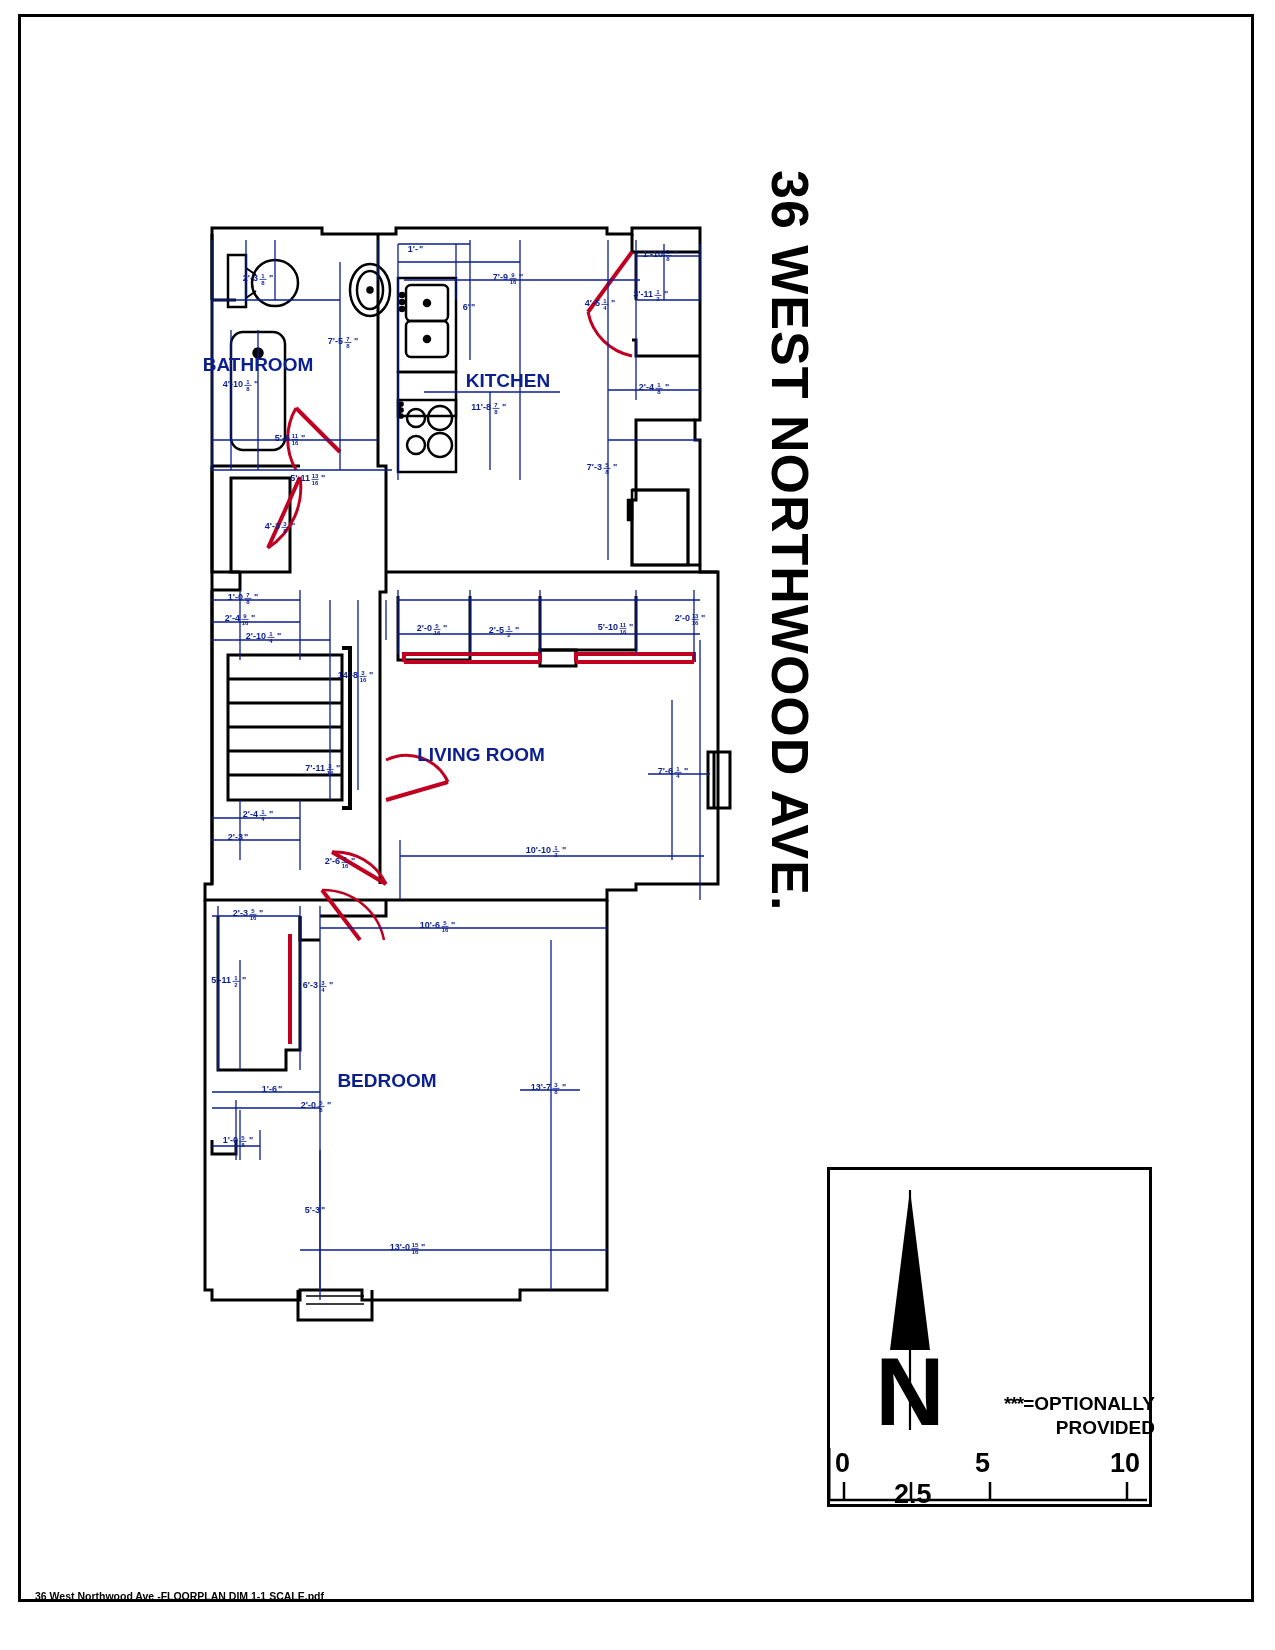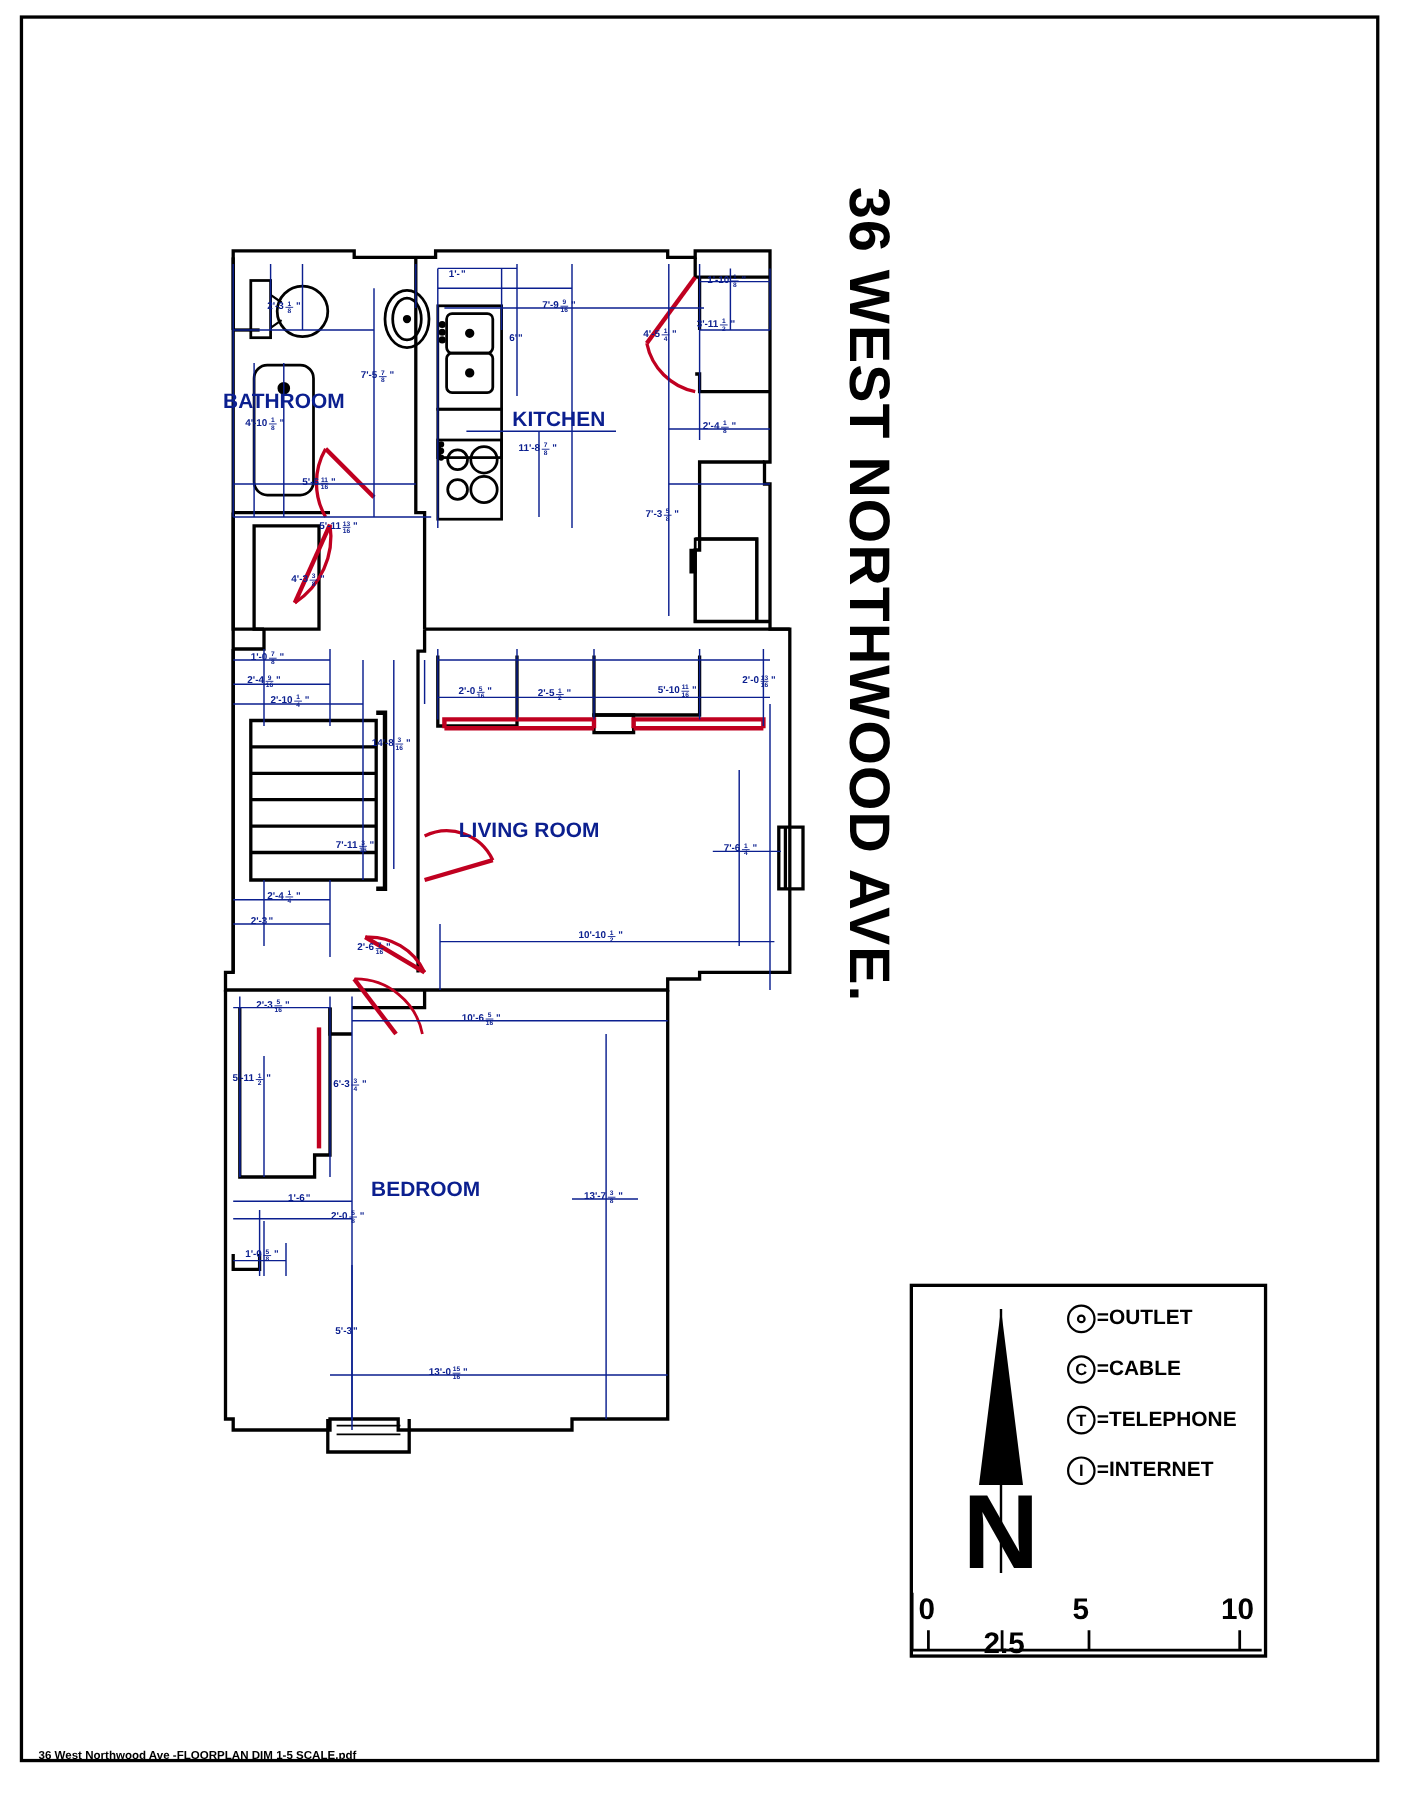--- a/index.html
+++ b/index.html
@@ -609,53 +609,39 @@
   </svg>
 
   <div id="legend">
 
     <svg id="north-arrow" viewBox="0 0 100 250">
       <polygon points="50,8 70,168 30,168" fill="#000000"></polygon>
       <line x1="50" y1="8" x2="50" y2="248" stroke="#000000" stroke-width="2.2"></line>
       <text x="50" y="243" text-anchor="middle" font-family="Liberation Sans, sans-serif" font-weight="bold" font-size="96" fill="#000000">N</text>
     </svg>
 
-    <div id="legend-items">
-      <div class="legend-row">
-        <span class="legend-sym outlet"></span>
-        <span class="legend-label">=OUTLET</span>
-      </div>
-      <div class="legend-row">
-        <span class="legend-sym">C</span>
-        <span class="legend-label">=CABLE</span>
-      </div>
-      <div class="legend-row">
-        <span class="legend-sym">T</span>
-        <span class="legend-label">=TELEPHONE</span>
-      </div>
-      <div class="legend-row">
-        <span class="legend-sym">I</span>
-        <span class="legend-label">=INTERNET</span>
-      </div>
+
+    <div id="legend-optional">
+      <span class="stars">***</span><span>=OPTIONALLY</span><br>
+      <span>PROVIDED</span>
     </div>
-
   </div>
 
   <div id="scale-bar">
     <svg width="325" height="60" viewBox="0 0 325 60">
       <g id="scale-ticks" stroke="#000000" stroke-width="3" fill="none">
           <line x1="2" x2="2" y1="-8" y2="52"></line>
           <line x1="17" x2="17" y1="34" y2="52" stroke-width="2.5"></line>
           <line x1="84" x2="84" y1="34" y2="52" stroke-width="2.5"></line>
           <line x1="163" x2="163" y1="34" y2="52" stroke-width="2.5"></line>
           <line x1="300" x2="300" y1="34" y2="52" stroke-width="2.5"></line>
           <line x1="2" x2="320" y1="52" y2="52" stroke-width="2.5"></line>
         </g>
     </svg>
     <span class="scale-num" style="left:8px;">0</span>
     <span class="scale-num" style="left:67px;margin-top:31px;">2.5</span>
     <span class="scale-num" style="left:148px;">5</span>
     <span class="scale-num" style="left:283px;">10</span>
   </div>
 
-  <div id="footer-filename">36 West Northwood Ave -FLOORPLAN DIM 1-5 SCALE.pdf</div>
+  <div id="footer-filename">36 West Northwood Ave -FLOORPLAN DIM 1-1 SCALE.pdf</div>
 
 </div>
 
 </body></html>

